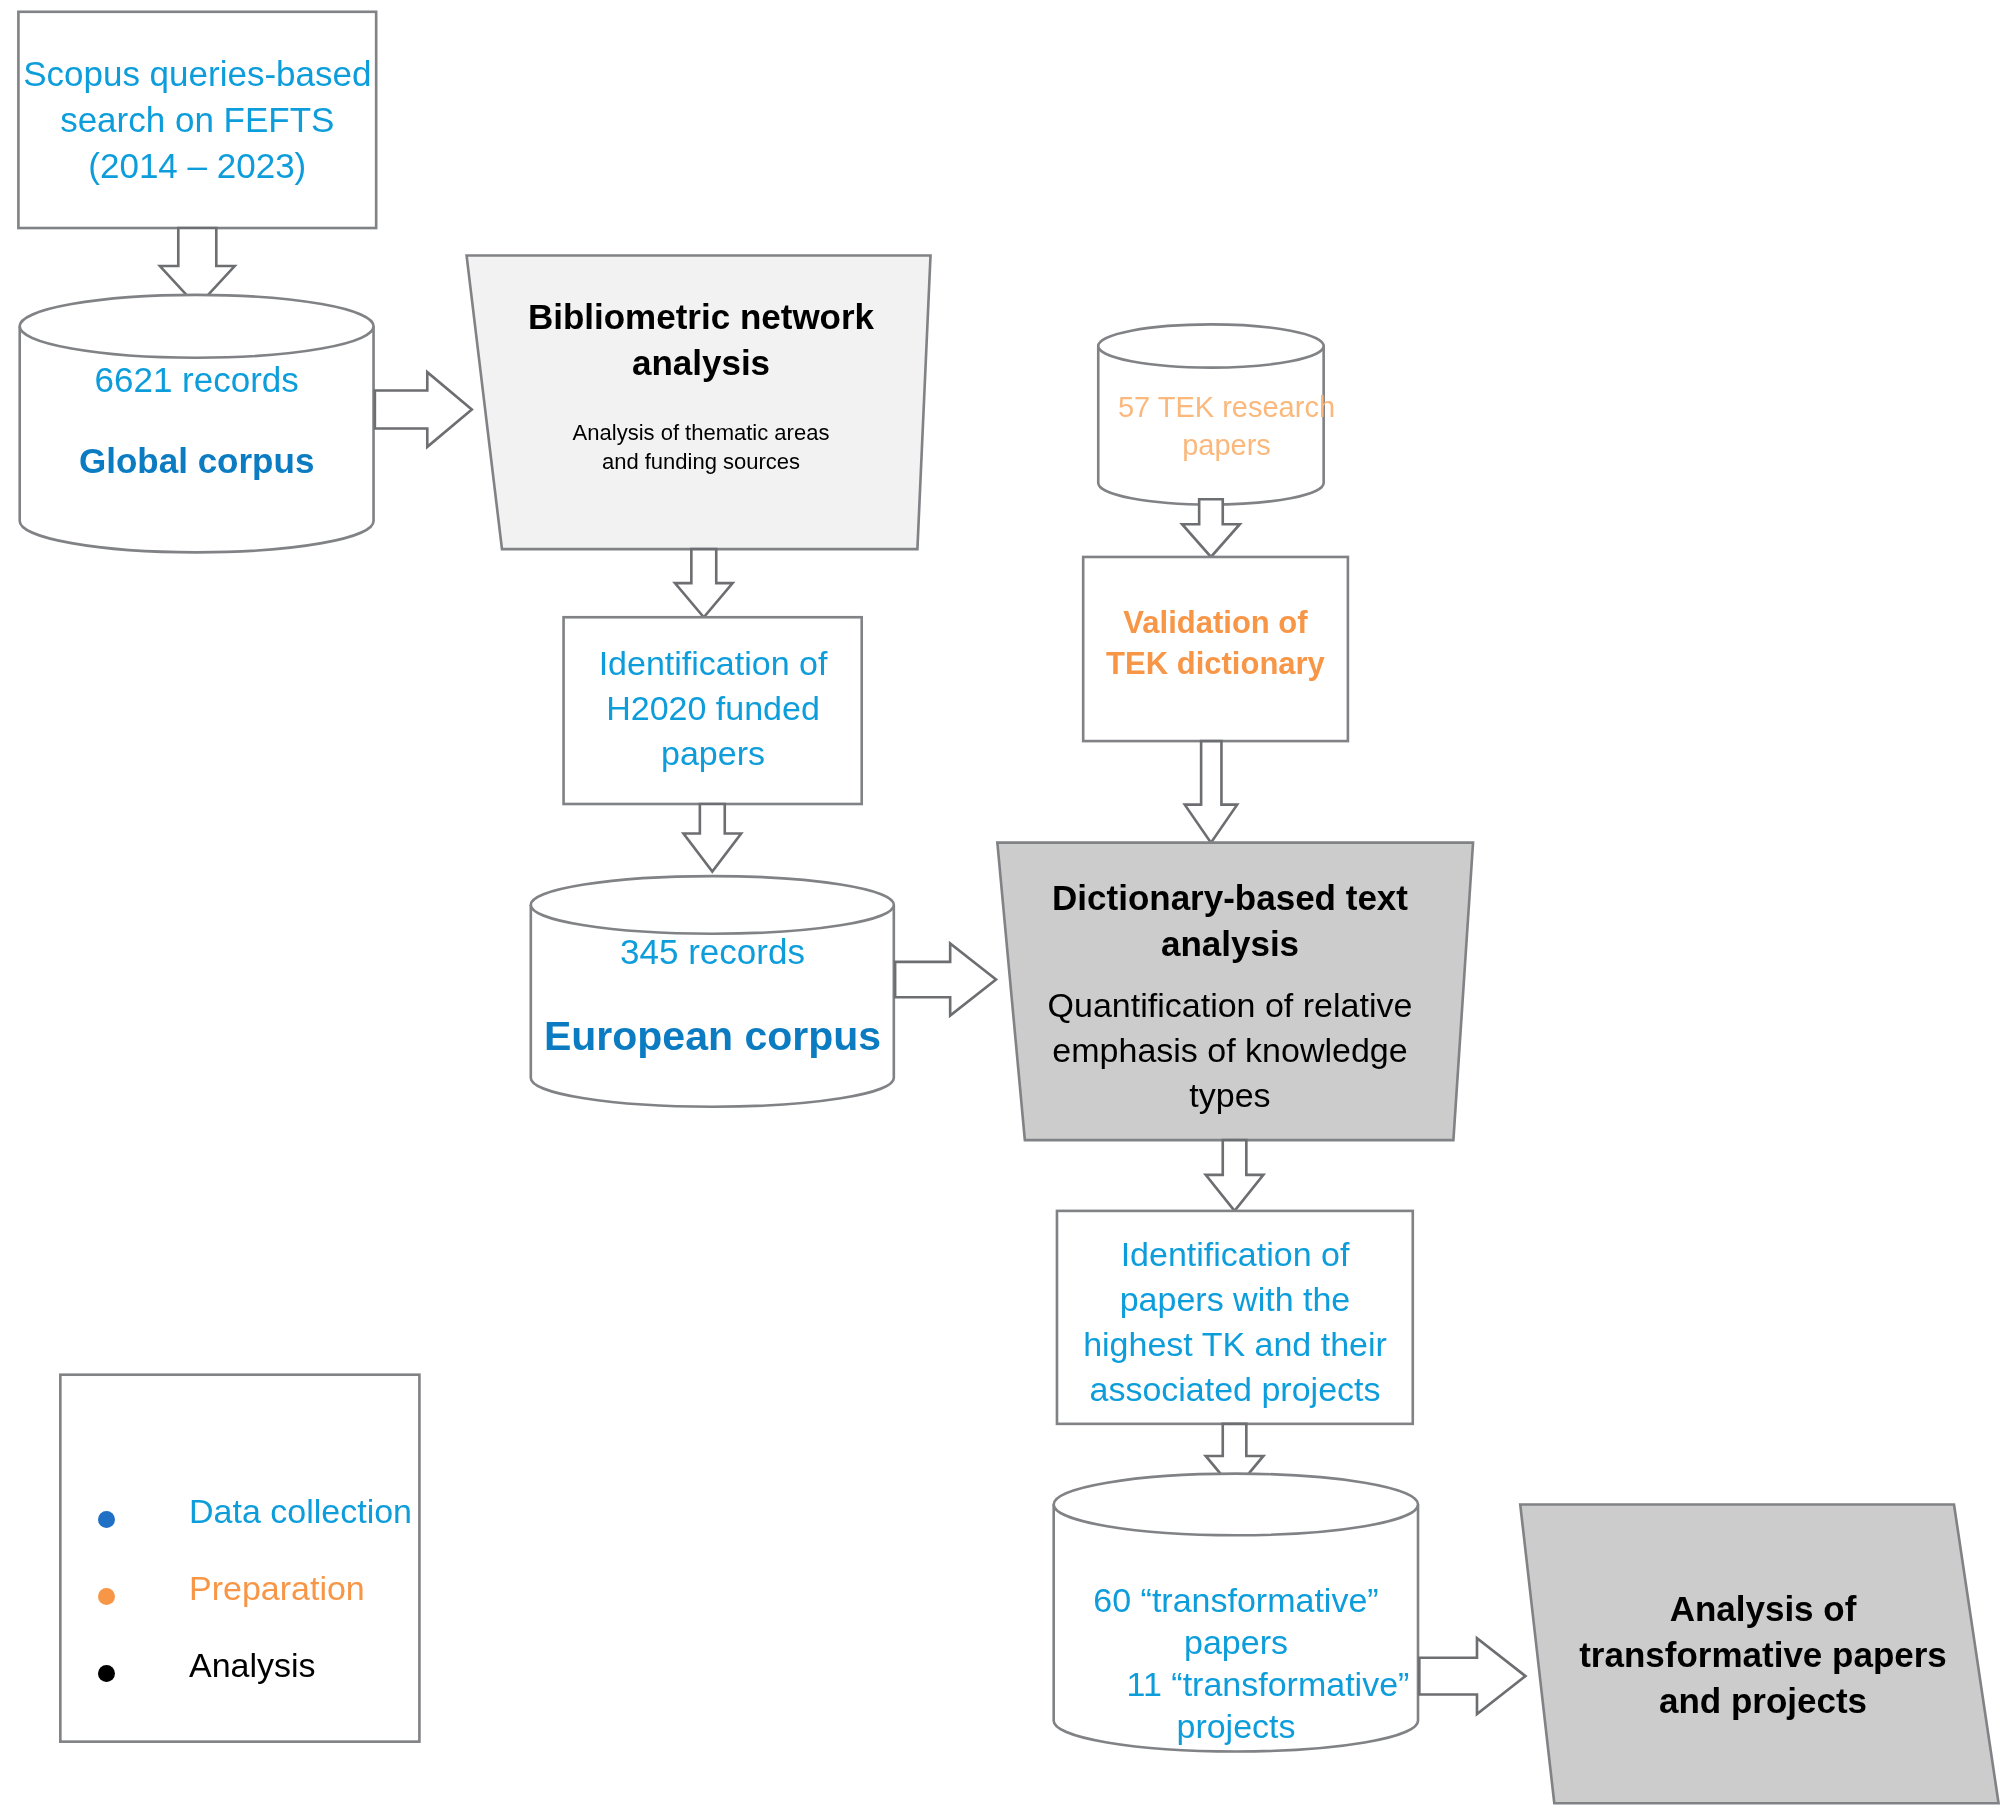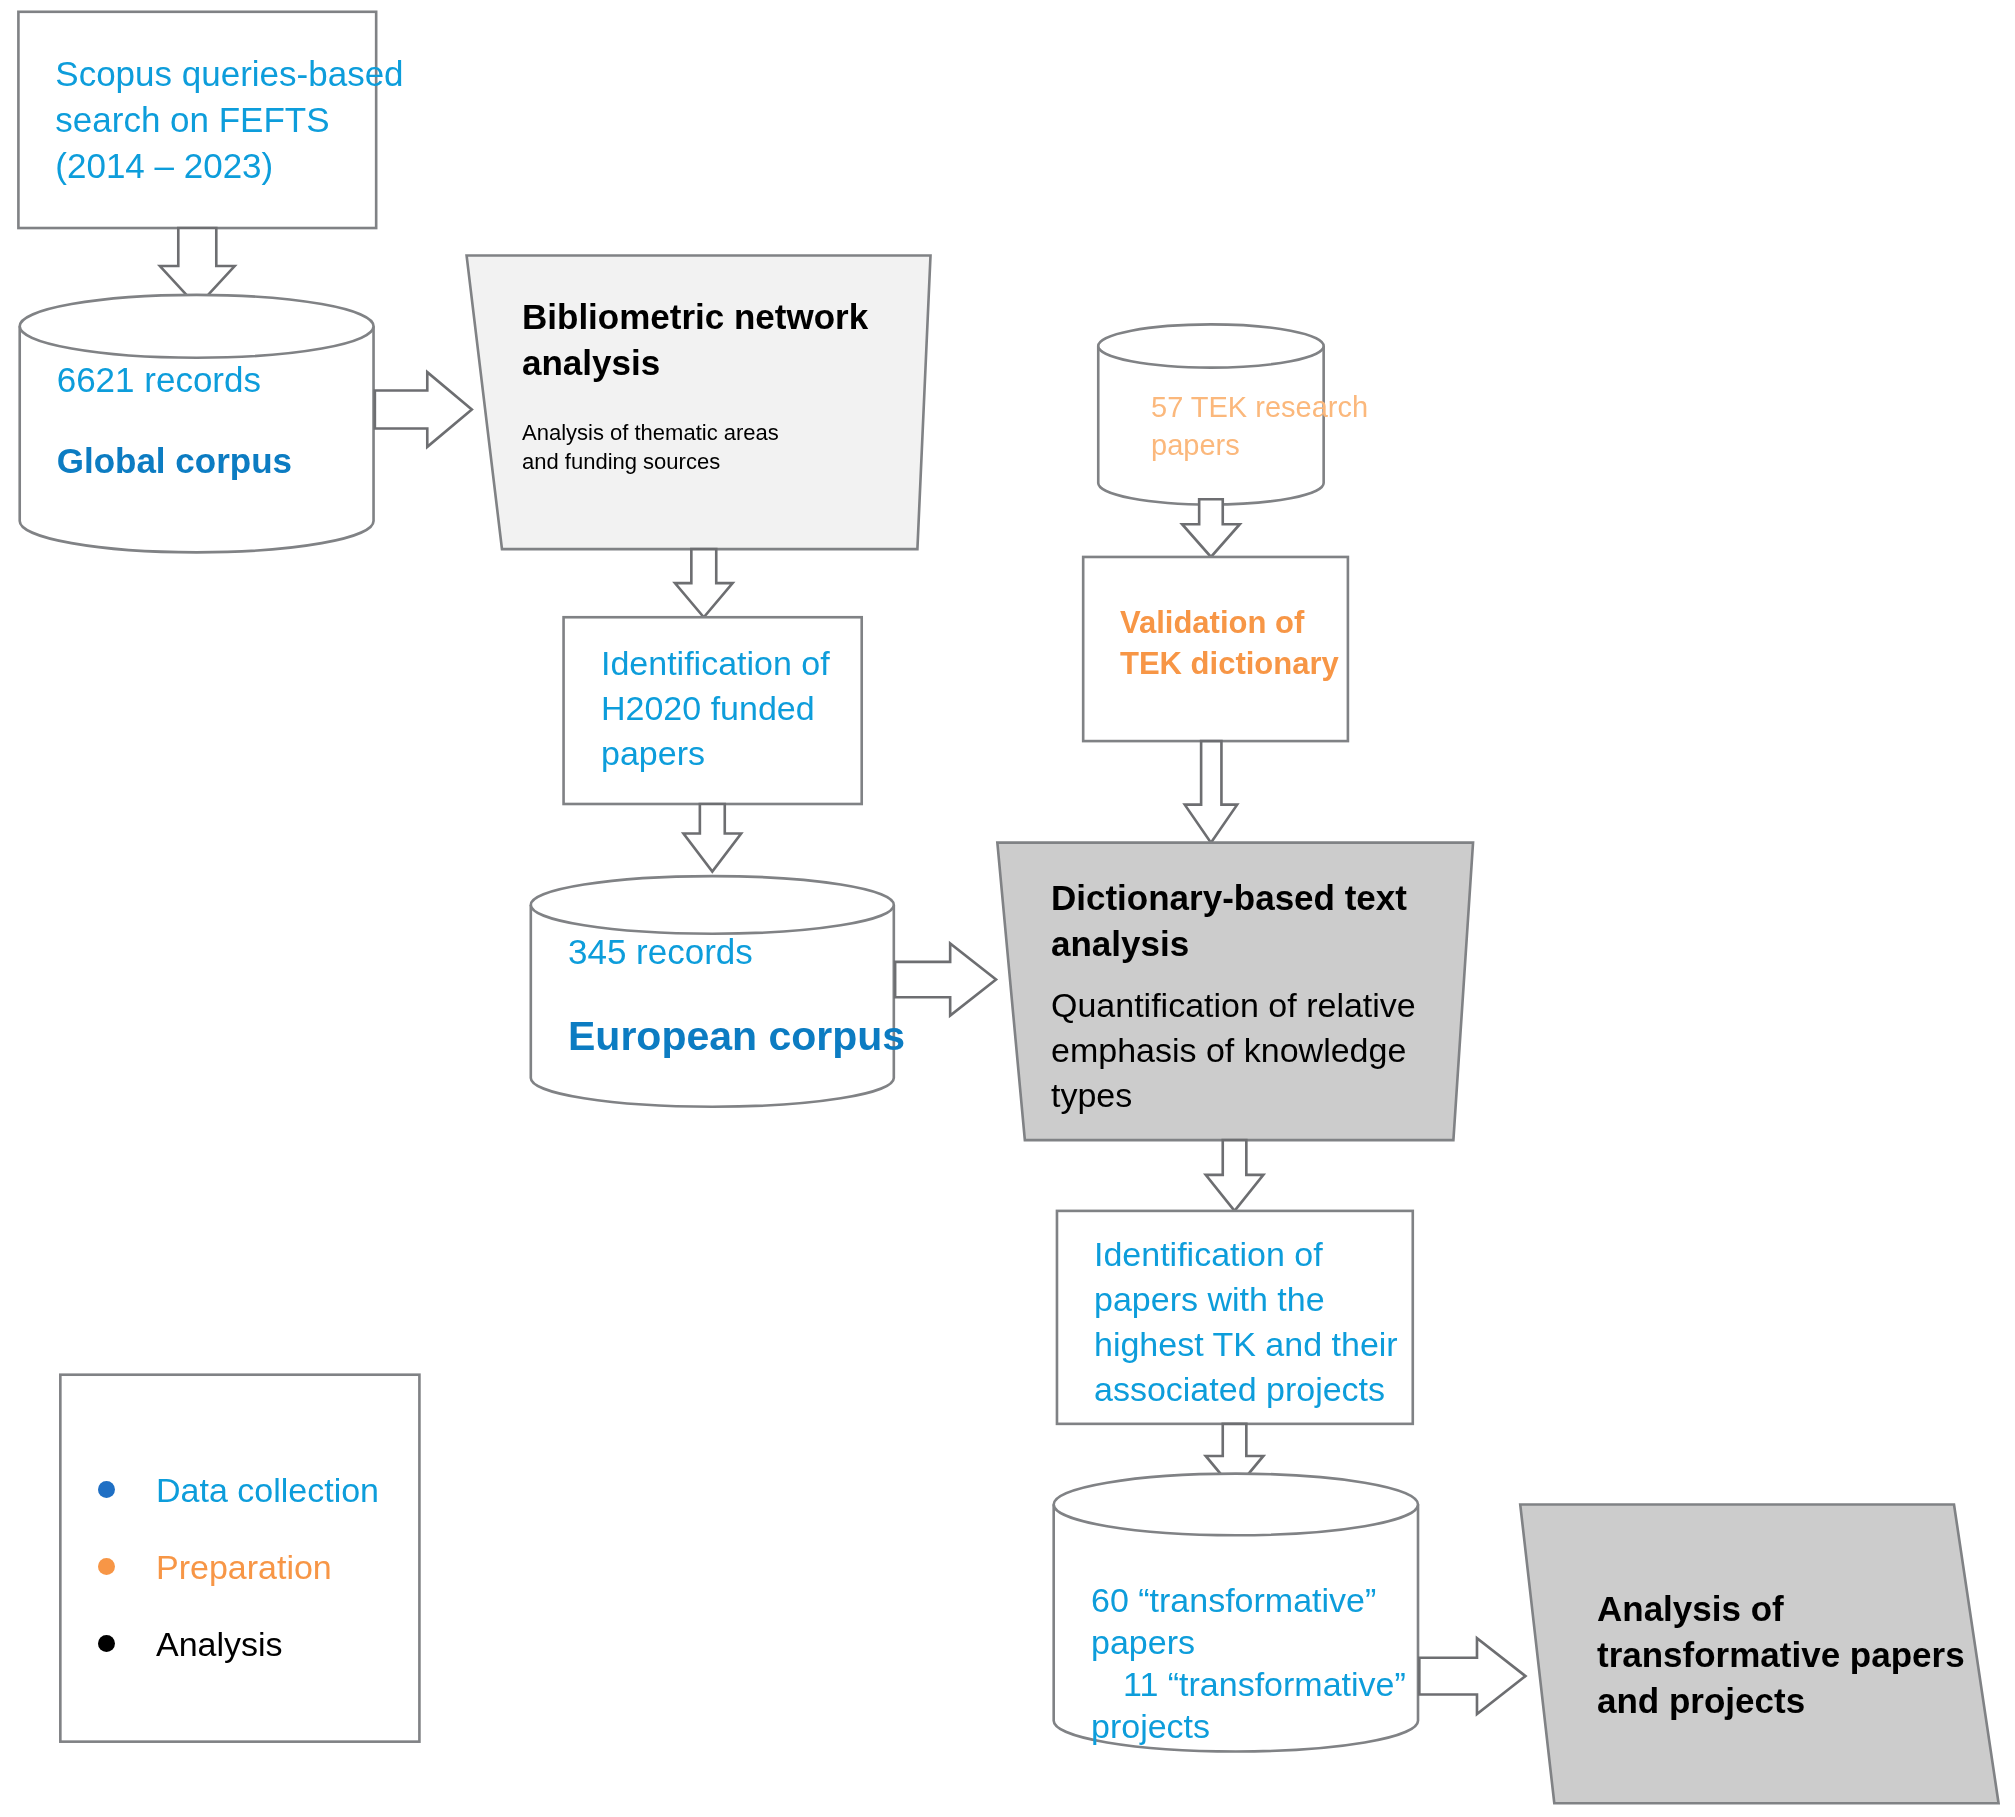--- a/index.html
+++ b/index.html
@@ -35,41 +35,42 @@
     fill: none;
   }
   .arrow-shape {
     fill: #ffffff;
     stroke: #6d6e71;
     stroke-width: 4;
     stroke-linejoin: miter;
   }
   .node-text {
     position: absolute;
+    text-align: center;
     line-height: 1.32;
     white-space: pre-line;
-    margin-left: 37px;
   }
   .t-blue      { color: #0D9DDB; font-weight: 400; }
   .t-blue-bold { color: #0C7CC2; font-weight: 700; }
   .t-orange-l  { color: #FBB87C; font-weight: 400; }
   .t-orange    { color: #F79646; font-weight: 700; }
   .t-black-b   { color: #000000; font-weight: 700; }
   .t-black     { color: #000000; font-weight: 400; }
 
   .legend-list {
     position: absolute;
     left: 98px;
     top: 1451px;
     width: 275px;
   }
   .legend-row {
     display: flex;
-    align-items: center;
+    align-items: flex-end;
     height: 77px;
+    gap: 33px;
   }
   .legend-dot {
     width: 17px;
     height: 17px;
     border-radius: 50%;
     flex: 0 0 17px;
     margin-right: 41px;
   }
   .legend-label {
     font-size: 34px;

